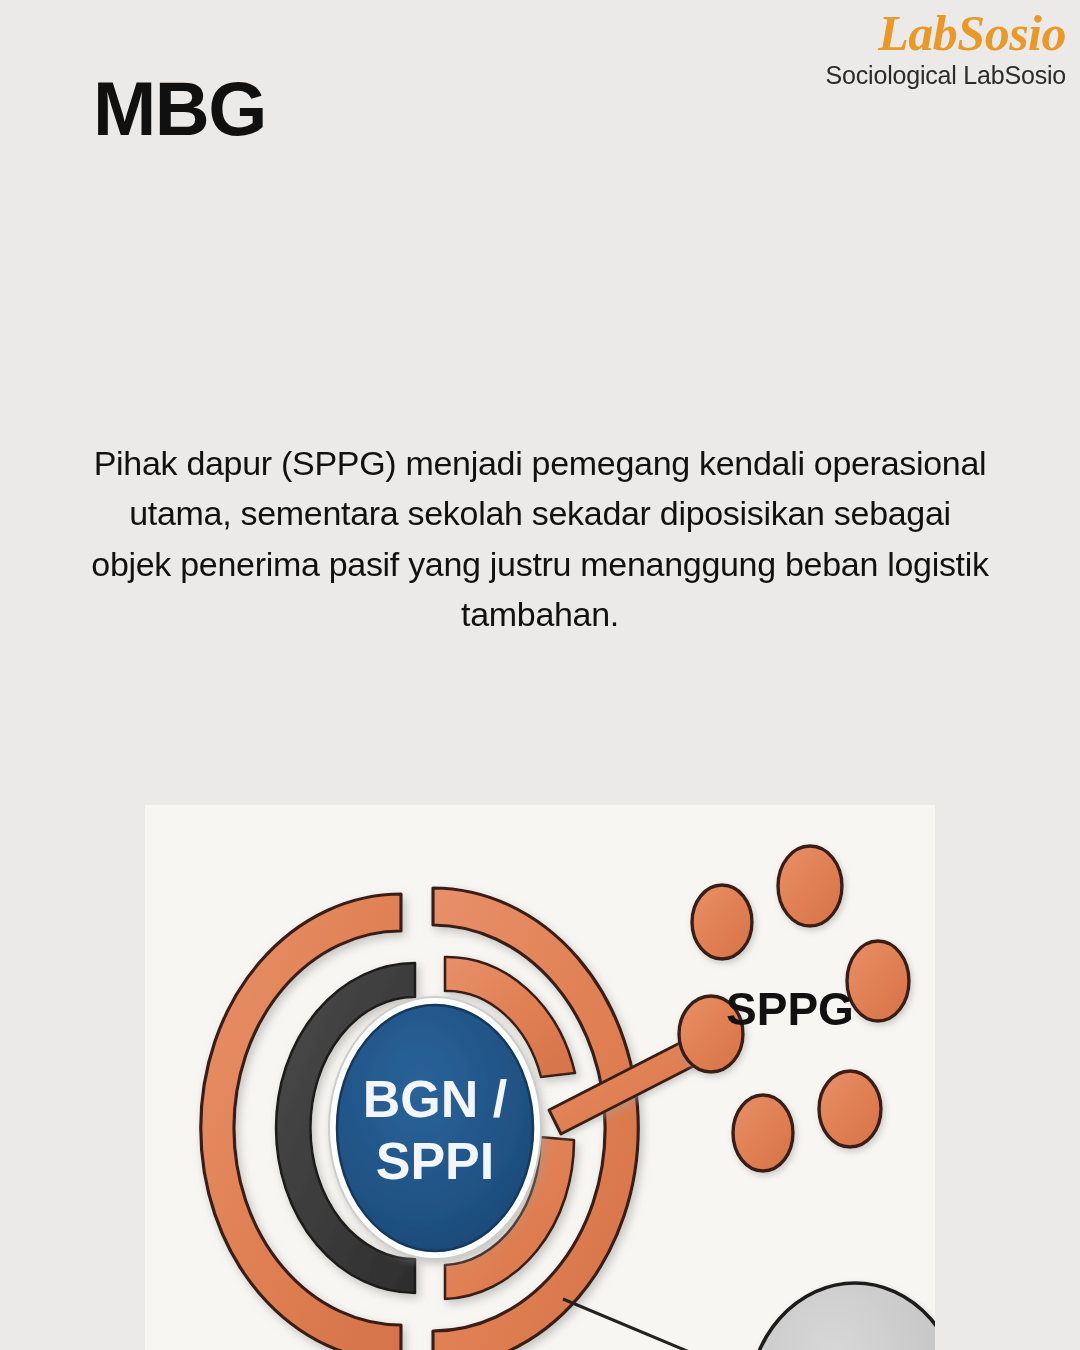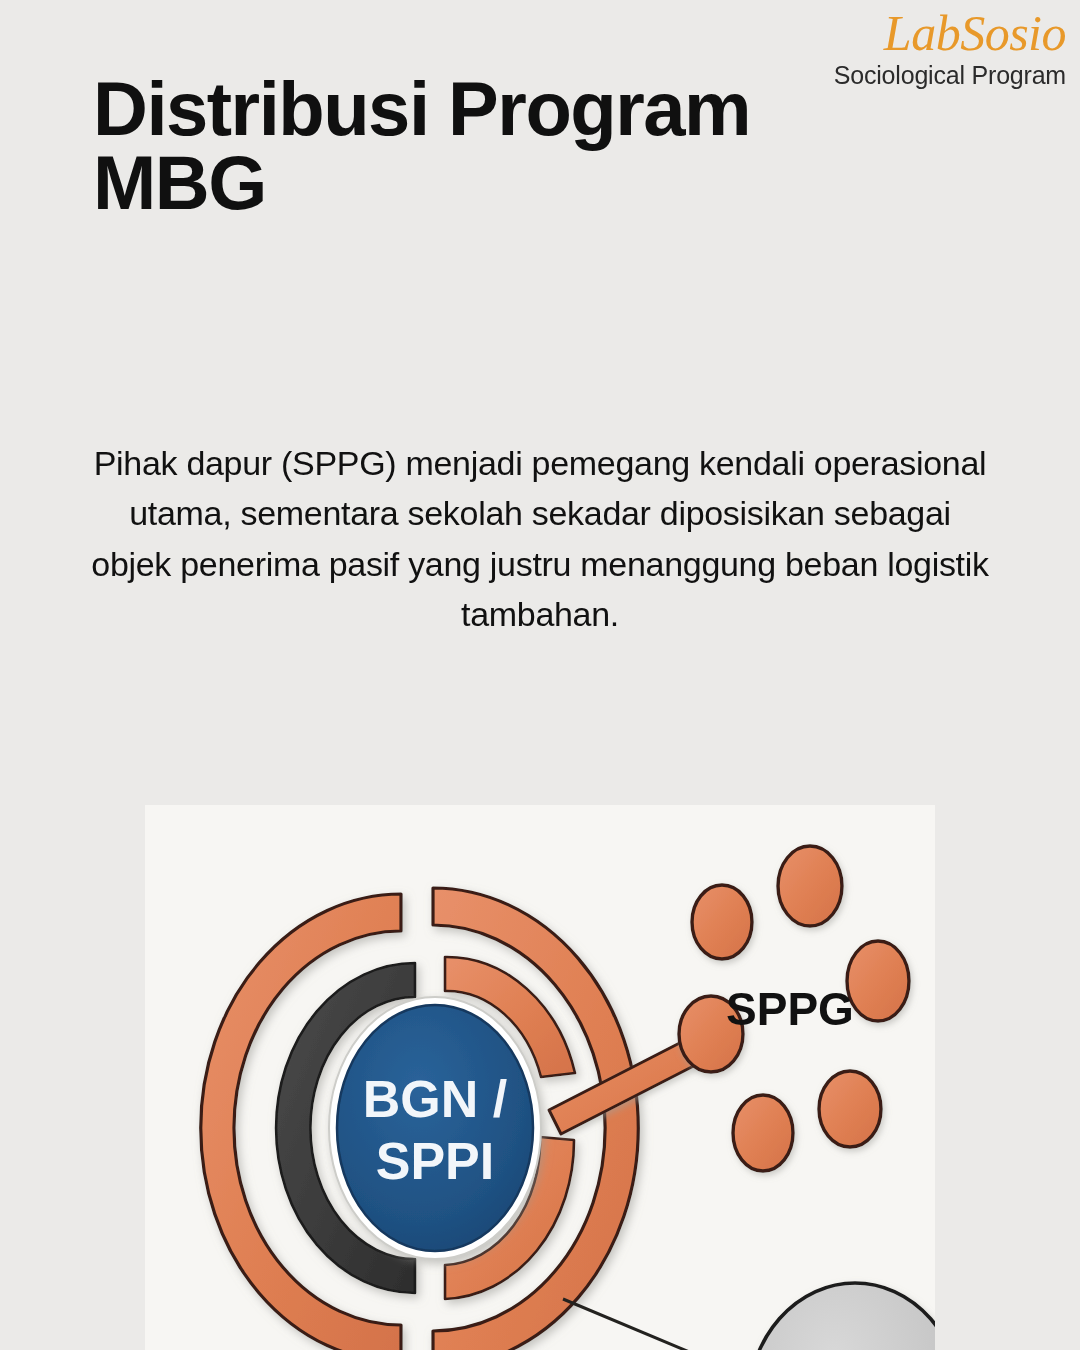--- a/index.html
+++ b/index.html
@@ -19,21 +19,21 @@
   .logo-block {
     position: absolute;
     top: 8px;
     right: 14px;
     text-align: right;
     line-height: 1;
   }
   .logo-word {
     font-family: "Liberation Serif", serif;
     font-style: italic;
-    font-weight: normal;
+    font-weight: bold;
     font-size: 50px;
     color: #e8992a;
     letter-spacing: -0.5px;
     display: block;
   }
   .logo-sub {
     display: block;
     font-family: "Liberation Sans", sans-serif;
     font-size: 25px;
     font-weight: 400;
@@ -93,25 +93,24 @@
   .dg-label {
     font-family: "Liberation Sans", sans-serif;
     font-weight: bold;
   }
 </style>
 </head>
 <body>
 
 <div class="logo-block">
   <span class="logo-word">LabSosio</span>
-  <span class="logo-sub">Sociological Program</span>
+  <span class="logo-sub">Sociological LabSosio</span>
 </div>
 
 <div class="headline">
-  <span class="ln">Distribusi Program</span>
   <span class="ln">MBG</span>
 </div>
 
 <p class="body-copy">Pihak dapur (SPPG) menjadi pemegang kendali operasional utama, sementara sekolah sekadar diposisikan sebagai objek penerima pasif yang justru menanggung beban logistik tambahan.</p>
 
 <div class="diagram-panel">
   <svg viewBox="0 0 790 790" xmlns="http://www.w3.org/2000/svg">
     <defs>
       <linearGradient id="gOrange" x1="0" y1="0" x2="1" y2="1">
         <stop offset="0%" stop-color="#e8906a"></stop>

